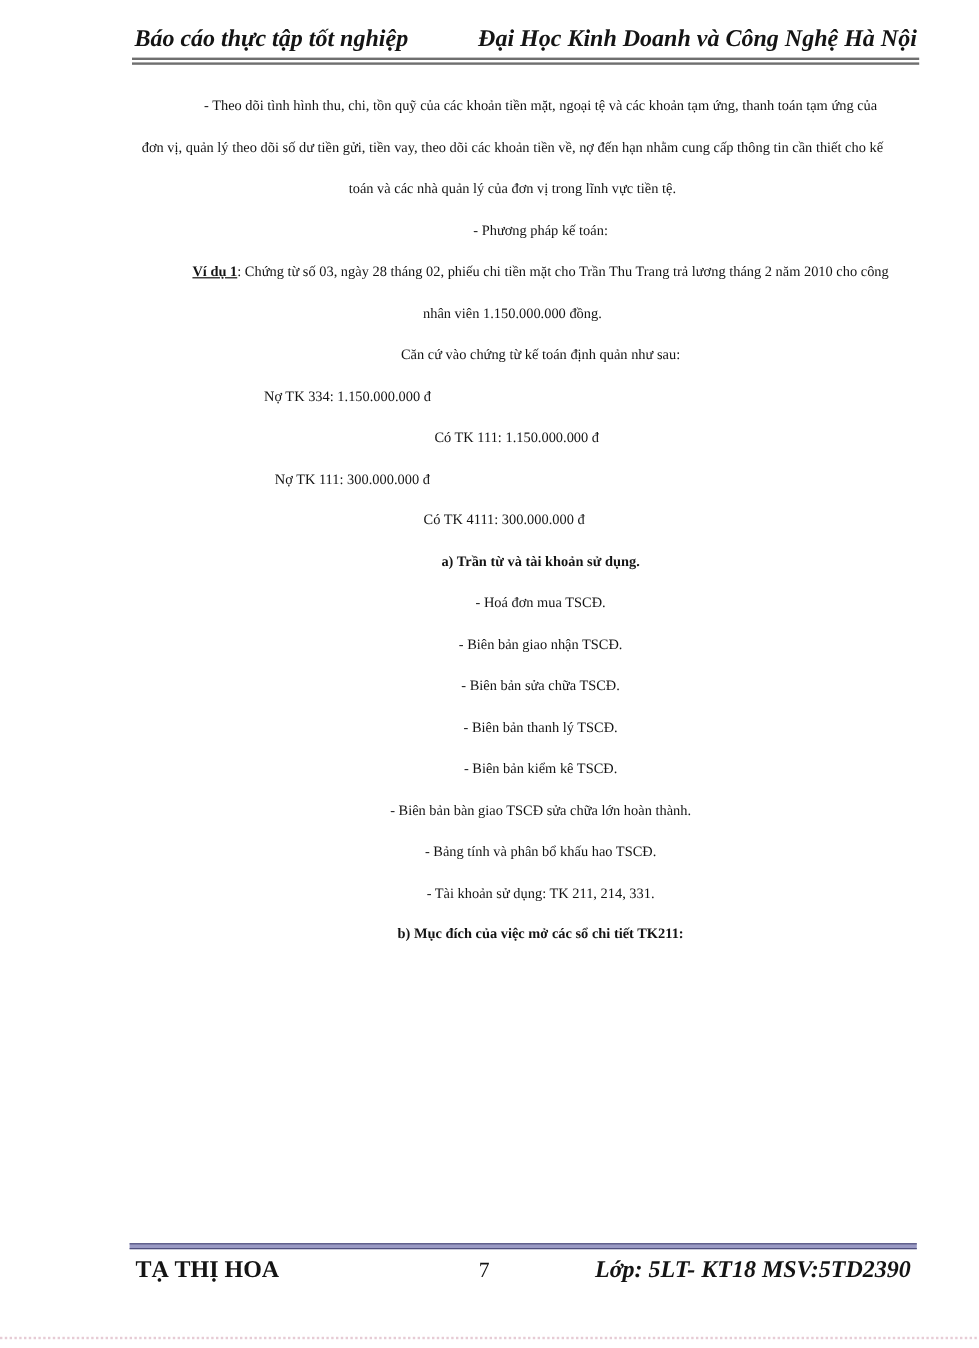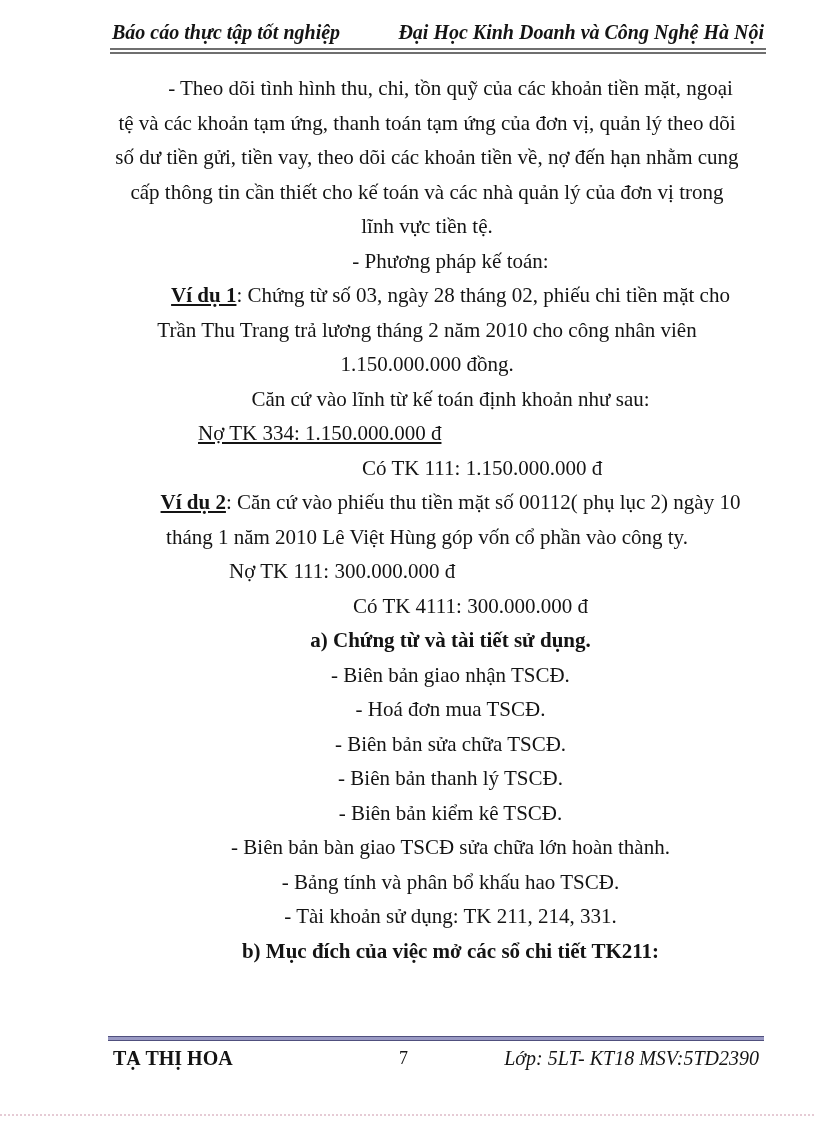--- a/index.html
+++ b/index.html
@@ -36,29 +36,29 @@
     border-top: 2px solid #6f6f6f;
     border-bottom: 2px solid #6f6f6f;
   }
 
   
   .content {
     position: absolute;
     top: 71px;
     left: 113px;
     width: 628px;
-    font-size: 21px;
+    font-size: 12px;
     line-height: 34.5px;
   }
   .para { margin: 0; }
   .justify { text-align: justify; }
   .indent { text-indent: 47px; text-align: center; }
   .bold { font-weight: bold; }
   .underline { text-decoration: underline; }
-  .entry-1-no { margin-left: 85px; text-decoration: underline; }
+  .entry-1-no { margin-left: 107px; }
   .entry-1-co { margin-left: 249px; }
   .entry-2-no { margin-left: 116px; }
   .entry-2-co { margin-left: 240px; }
 
   
   .footer-rule {
     position: absolute;
     top: 1036px;
     left: 108px;
     right: 70px;
@@ -82,21 +82,21 @@
     font-weight: bold;
   }
   .footer-page {
     position: absolute;
     left: 286px;
     font-size: 18px;
   }
   .footer-class {
     position: absolute;
     right: 0;
-    font-weight: normal;
+    font-weight: bold;
     font-style: italic;
   }
 
   
   .page-break-dots {
     position: absolute;
     top: 1114px;
     left: 0;
     right: 0;
     border-top: 2px dotted #d3a2b4;
@@ -113,29 +113,28 @@
       <span>Báo cáo thực tập tốt nghiệp</span>
       <span>Đại Học Kinh Doanh và Công Nghệ Hà Nội</span>
     </div>
     <div class="double-rule"></div>
   </div>
 
   <div class="content">
     <p class="para indent justify">- Theo dõi tình hình thu, chi, tồn quỹ của các khoản tiền mặt, ngoại tệ và các khoản tạm ứng, thanh toán tạm ứng của đơn vị, quản lý theo dõi số dư tiền gửi, tiền vay, theo dõi các khoản tiền về, nợ đến hạn nhằm cung cấp thông tin cần thiết cho kế toán và các nhà quản lý của đơn vị trong lĩnh vực tiền tệ.</p>
     <p class="para indent">- Phương pháp kế toán:</p>
     <p class="para indent justify"><span class="bold underline">Ví dụ 1</span><span>: Chứng từ số 03, ngày 28 tháng 02, phiếu chi tiền mặt cho Trần Thu Trang trả lương tháng 2 năm 2010 cho công nhân viên 1.150.000.000 đồng.</span></p>
-    <p class="para indent">Căn cứ vào lĩnh từ kế toán định khoản như sau:</p>
+    <p class="para indent">Căn cứ vào chứng từ kế toán định quản như sau:</p>
     <p class="para entry-1-no">Nợ TK 334: 1.150.000.000  đ</p>
     <p class="para entry-1-co">Có TK 111: 1.150.000.000  đ</p>
-    <p class="para indent justify"><span class="bold underline">Ví dụ 2</span><span>: Căn cứ vào phiếu thu tiền mặt số 00112( phụ lục 2) ngày 10 tháng 1 năm 2010 Lê Việt Hùng góp vốn cổ phần vào công ty.</span></p>
     <p class="para entry-2-no">Nợ TK 111: 300.000.000  đ</p>
     <p class="para entry-2-co">Có TK 4111: 300.000.000  đ</p>
-    <p class="para indent bold">a) Chứng từ và tài tiết sử dụng.</p>
+    <p class="para indent bold">a) Trần từ và tài khoản sử dụng.</p>
+    <p class="para indent">- Hoá đơn mua TSCĐ.</p>
     <p class="para indent">- Biên bản giao nhận TSCĐ.</p>
-    <p class="para indent">- Hoá đơn mua TSCĐ.</p>
     <p class="para indent">- Biên bản sửa chữa TSCĐ.</p>
     <p class="para indent">- Biên bản thanh lý TSCĐ.</p>
     <p class="para indent">- Biên bản kiểm kê TSCĐ.</p>
     <p class="para indent">- Biên bản bàn giao TSCĐ sửa chữa lớn hoàn thành.</p>
     <p class="para indent">- Bảng tính và phân bổ khấu hao TSCĐ.</p>
     <p class="para indent">- Tài khoản sử dụng: TK 211, 214, 331.</p>
     <p class="para indent bold">b) Mục đích của việc mở các sổ chi tiết TK211:</p>
   </div>
 
   <div class="footer-rule"></div>

